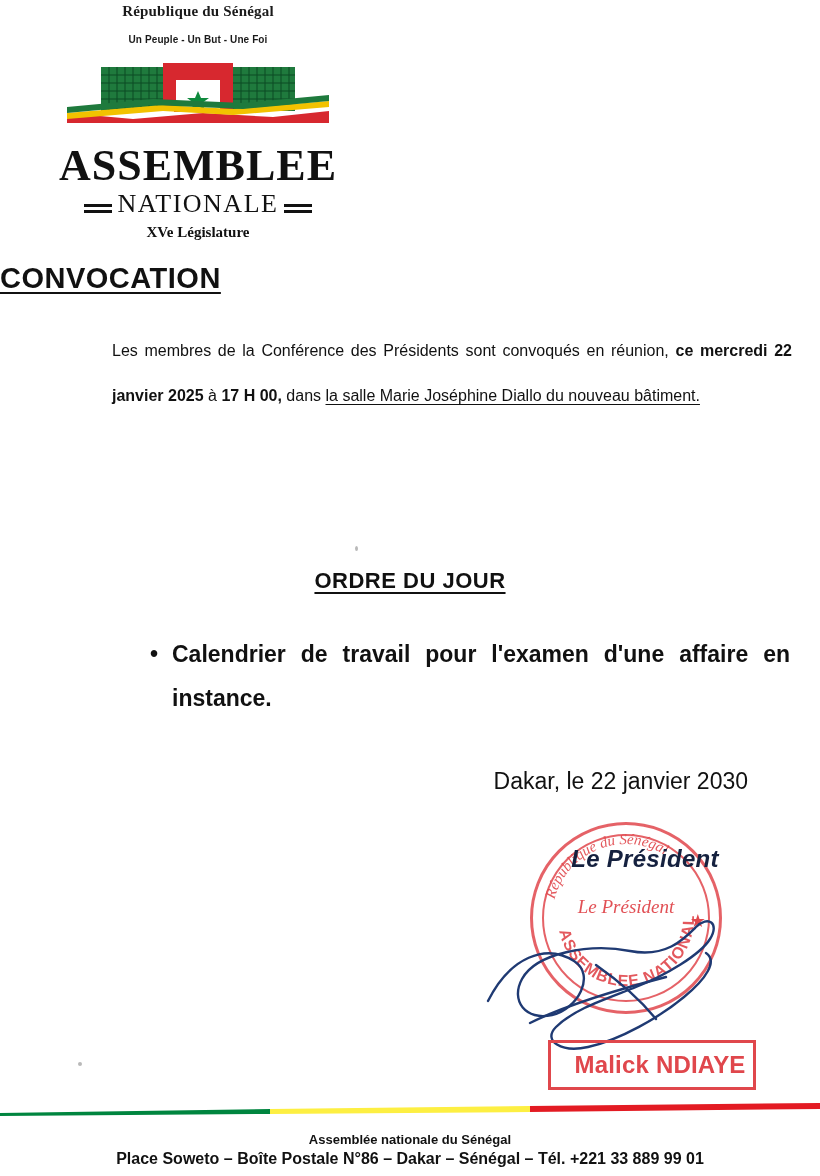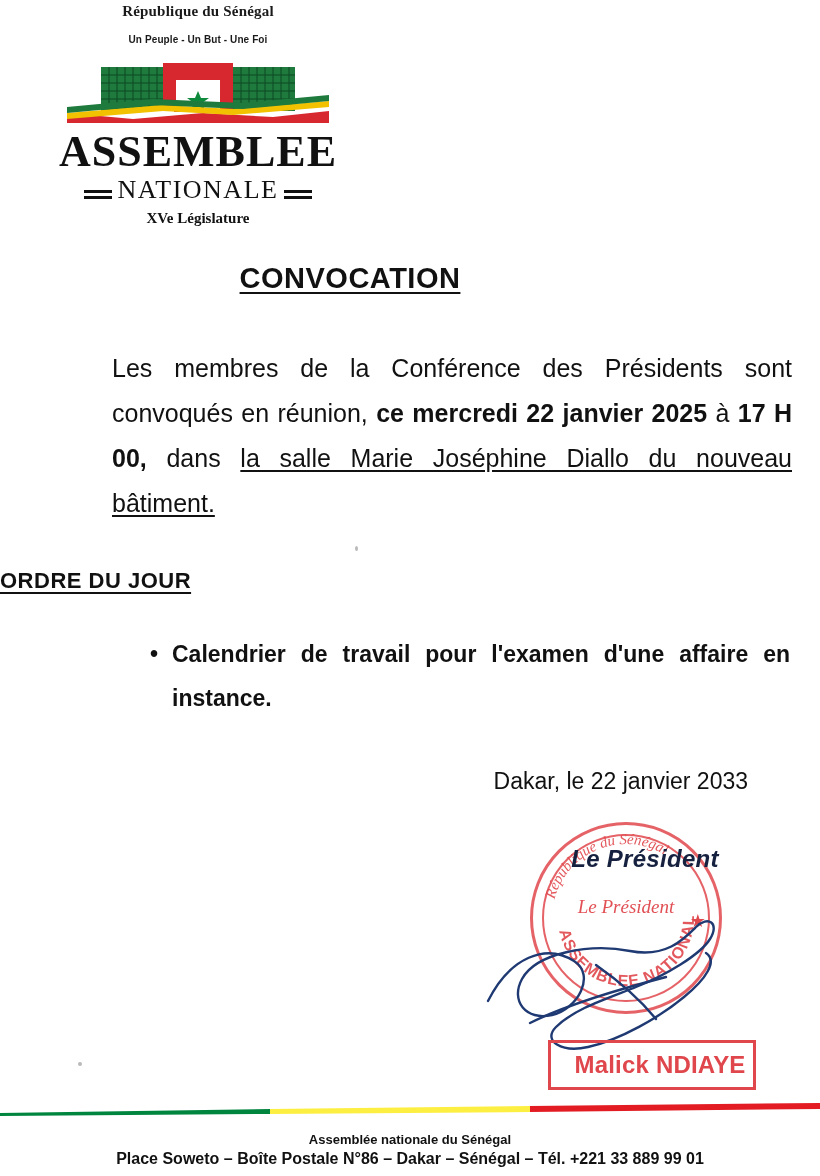--- a/index.html
+++ b/index.html
@@ -49,21 +49,21 @@
     height: 78px;
     margin: 4px auto 0 auto;
   }
 
   .lh-title {
     font-family: "Liberation Serif", serif;
     font-size: 44px;
     font-weight: bold;
     letter-spacing: 1px;
     line-height: 0.95;
-    margin-top: 4px;
+    margin-top: 18px;
     color: #111;
   }
   .lh-sub {
     font-family: Liberation Serif, serif;
     font-size: 26px;
     letter-spacing: 1.5px;
     color: #111;
     margin-top: 2px;
     position: relative;
     display: inline-block;
@@ -87,46 +87,46 @@
     margin-top: 5px;
     color: #111;
   }
 
   
   .doc-title {
     position: absolute;
     left: 0;
     top: 262px;
     width: 700px;
-    text-align: center;
     font-size: 29px;
     font-weight: bold;
     letter-spacing: 0.5px;
     text-decoration: underline;
     text-underline-offset: 4px;
   }
 
   .para {
     position: absolute;
     left: 112px;
-    top: 346px;
+    top: 328px;
     width: 680px;
-    font-size: 25px;
+    font-size: 16px;
     line-height: 45px;
     text-align: justify;
     text-justify: inter-word;
   }
   .para b { font-weight: bold; }
   .u { text-decoration: underline; text-underline-offset: 3px; }
 
   .agenda-title {
     position: absolute;
     left: 0;
     top: 568px;
     width: 820px;
+    text-align: center;
     font-size: 22px;
     font-weight: bold;
     letter-spacing: 0.5px;
     text-decoration: underline;
     text-underline-offset: 4px;
   }
 
   .agenda-list {
     position: absolute;
     left: 150px;
@@ -337,21 +337,21 @@
 
 <div class="agenda-title">ORDRE DU JOUR</div>
 
 <div class="agenda-list">
   <div class="agenda-item">
     <span class="bullet">•</span>
     <span>Calendrier de travail pour l'examen d'une affaire en instance.</span>
   </div>
 </div>
 
-<div class="place-date">Dakar, le 22 janvier 2033</div>
+<div class="place-date">Dakar, le 22 janvier 2030</div>
 
 <div class="stamp">
   <div class="stamp-ring"></div>
   <div class="stamp-ring inner"></div>
   <svg width="192" height="192" viewBox="0 0 192 192" xmlns="http://www.w3.org/2000/svg" style="position:absolute;left:0;top:0;opacity:.9">
     <defs>
       <path id="arcTop" d="M 22 96 A 74 74 0 0 1 170 96"></path>
       <path id="arcBot" d="M 28 96 A 68 68 0 0 0 164 96"></path>
     </defs>
     <text font-family="Liberation Serif, serif" font-size="15" fill="#e0474c" font-style="italic">

